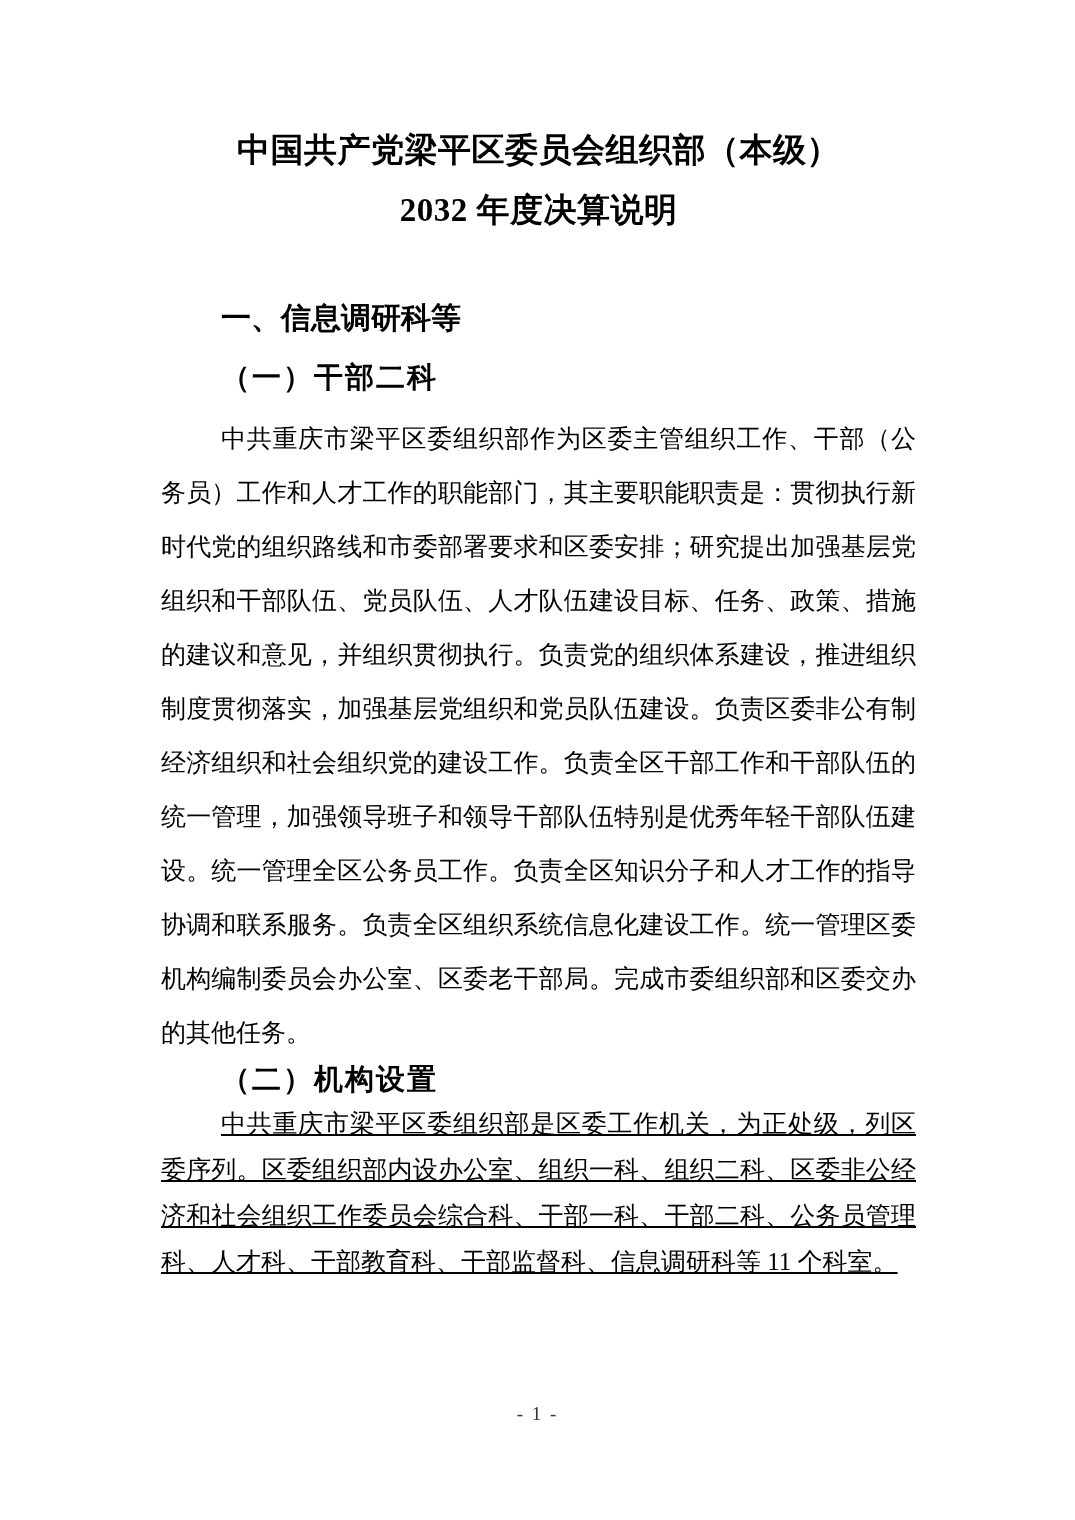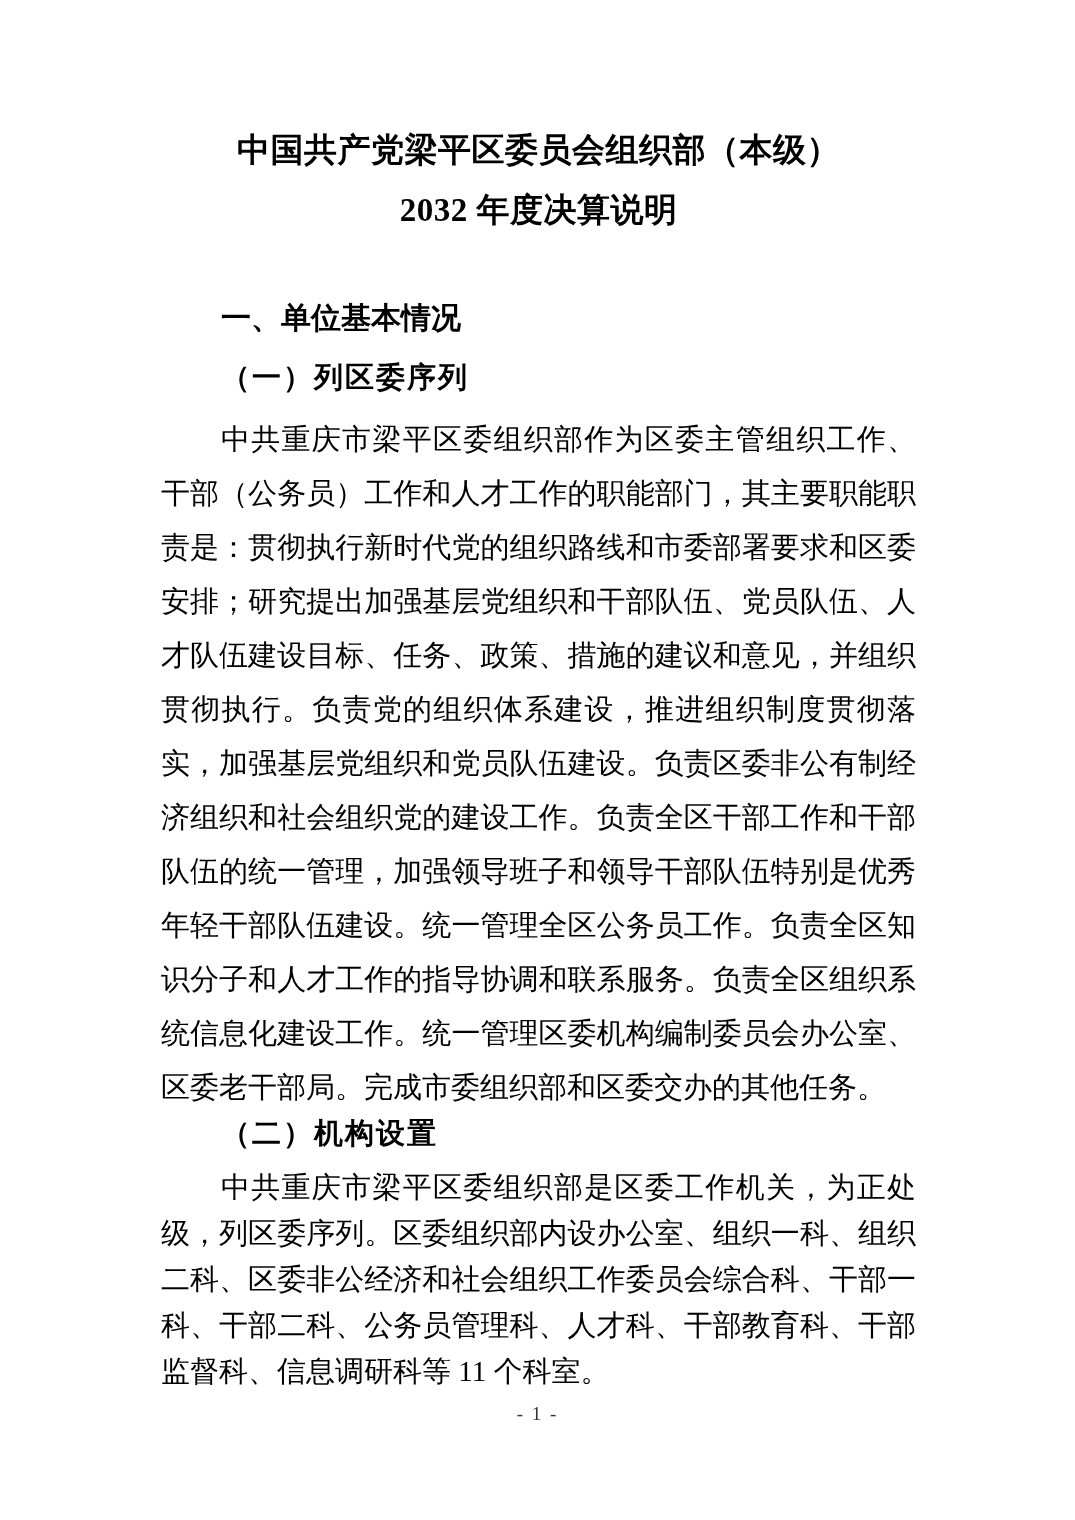--- a/index.html
+++ b/index.html
@@ -49,27 +49,27 @@
     font-weight: bold;
     font-size: 29px;
     line-height: 38px;
     text-indent: 60px;
     letter-spacing: 2px;
   }
   .sub-heading-1 { margin-top: 22px; }
   .sub-heading-2 { }
 
   .body-para {
-    font-size: 29px;
+    font-size: 25px;
     text-align: justify;
     text-indent: 60px;
     letter-spacing: 0;
   }
   .para-1 { margin-top: 16px; line-height: 54px; }
-  .para-2 { margin-top: 12px; line-height: 46px; }
+  .para-2 { margin-top: 3px; line-height: 46px; text-decoration: underline; }
 
   .page-number {
     position: absolute;
     left: 0;
     right: 0;
     top: 1403px;
     text-align: center;
     font-size: 19px;
     color: #333333;
     letter-spacing: 2px;
@@ -78,23 +78,23 @@
 </head>
 <body>
 
 <div class="page">
   <div class="content">
 
     <h1 class="doc-title doc-title-1">中国共产党梁平区委员会组织部（本级）</h1>
 
     <h1 class="doc-title doc-title-2">2032 年度决算说明</h1>
 
-    <h2 class="section-heading">一、单位基本情况</h2>
+    <h2 class="section-heading">一、信息调研科等</h2>
 
-    <h3 class="sub-heading sub-heading-1">（一）列区委序列</h3>
+    <h3 class="sub-heading sub-heading-1">（一）干部二科</h3>
 
     <p class="body-para para-1">中共重庆市梁平区委组织部作为区委主管组织工作、干部（公务员）工作和人才工作的职能部门，其主要职能职责是：贯彻执行新时代党的组织路线和市委部署要求和区委安排；研究提出加强基层党组织和干部队伍、党员队伍、人才队伍建设目标、任务、政策、措施的建议和意见，并组织贯彻执行。负责党的组织体系建设，推进组织制度贯彻落实，加强基层党组织和党员队伍建设。负责区委非公有制经济组织和社会组织党的建设工作。负责全区干部工作和干部队伍的统一管理，加强领导班子和领导干部队伍特别是优秀年轻干部队伍建设。统一管理全区公务员工作。负责全区知识分子和人才工作的指导协调和联系服务。负责全区组织系统信息化建设工作。统一管理区委机构编制委员会办公室、区委老干部局。完成市委组织部和区委交办的其他任务。</p>
 
     <h3 class="sub-heading sub-heading-2">（二）机构设置</h3>
 
     <p class="body-para para-2">中共重庆市梁平区委组织部是区委工作机关，为正处级，列区委序列。区委组织部内设办公室、组织一科、组织二科、区委非公经济和社会组织工作委员会综合科、干部一科、干部二科、公务员管理科、人才科、干部教育科、干部监督科、信息调研科等 11 个科室。</p>
 
   </div>
 
   <div class="page-number">- 1 -</div>

